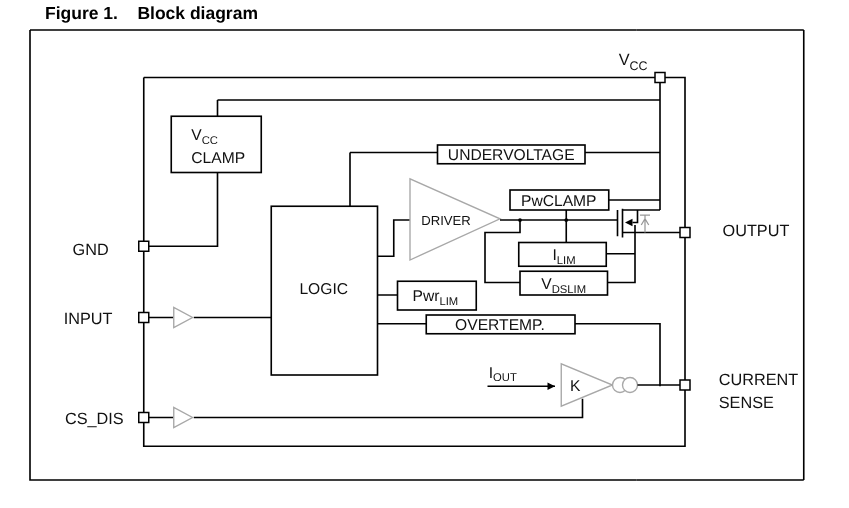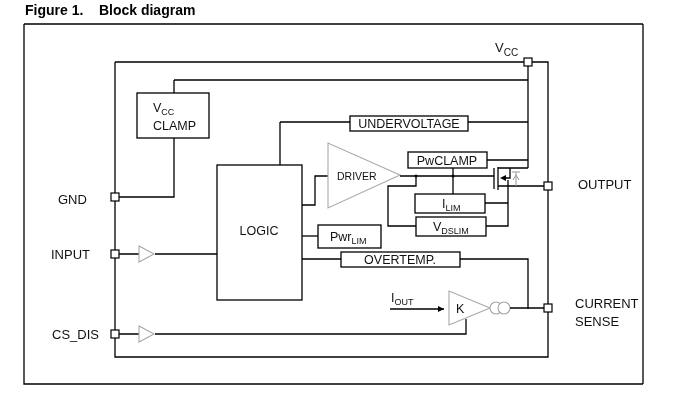--- a/index.html
+++ b/index.html
@@ -1,17 +1,17 @@
 <!DOCTYPE html>
 <html><head>
 <meta charset="utf-8">
 <style>
   html, body { margin: 0; padding: 0; background: #ffffff; }
   body { width: 679px; height: 406px; position: relative; overflow: hidden; font-family: "Liberation Sans", sans-serif; }
-  #fig-title { position: absolute; left: 25px; top: 2px; font-size: 14px; font-weight: bold; color: #000; white-space: pre; text-align: right; }
+  #fig-title { position: absolute; left: 36px; top: 2px; font-size: 14px; font-weight: bold; color: #000; white-space: pre; text-align: right; }
   svg { position: absolute; left: 0; top: 0; }
   svg text { font-family: "Liberation Sans", sans-serif; fill: #111; }
   .w { stroke: #000; stroke-width: 1.3; fill: none; }
   .box { stroke: #000; stroke-width: 1.3; fill: #fff; }
   .gray { stroke: #a8a8a8; stroke-width: 1.1; fill: #fff; }
   .pin { stroke: #000; stroke-width: 1.2; fill: #fff; }
   .lbl { font-size: 13px; }
   .blk { font-size: 12.5px; }
   .sub { font-size: 9px; }
 </style>

